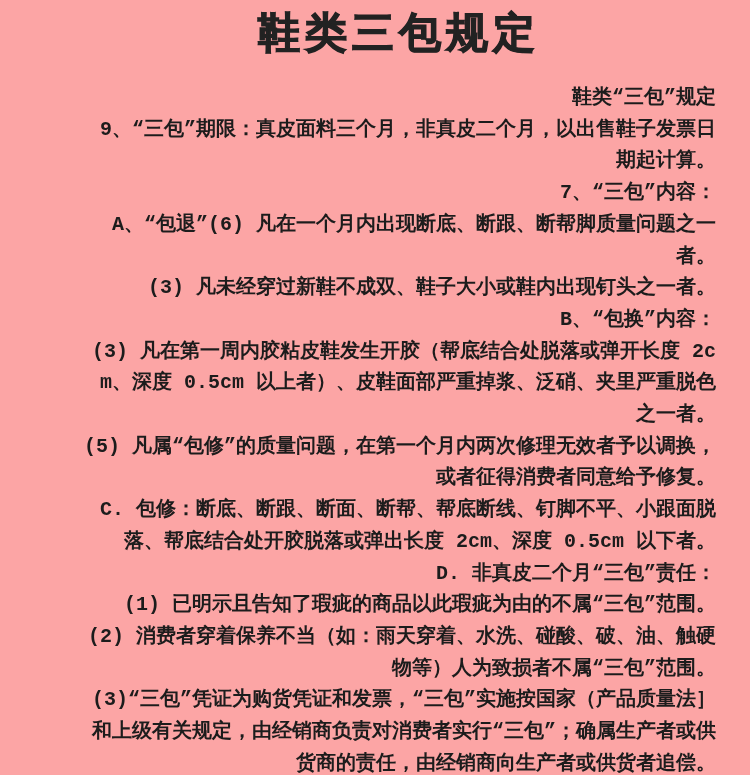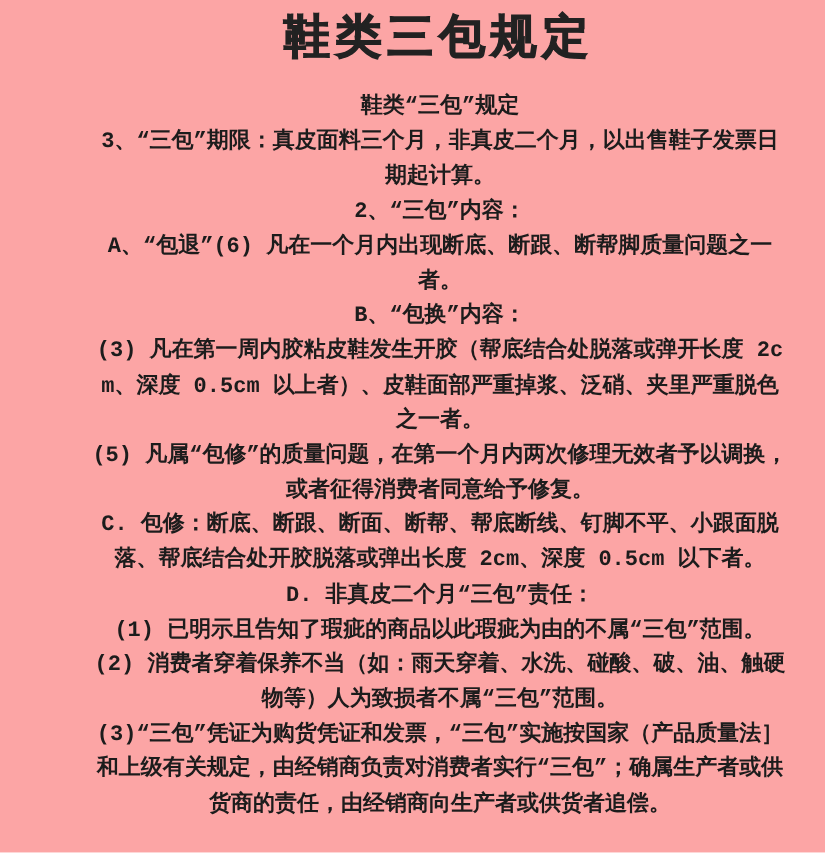--- a/index.html
+++ b/index.html
@@ -31,34 +31,35 @@
     margin: 20px 60px 0 60px;
     width: 632px;
   }
   .doc-body p {
     margin: 0;
     padding: 0;
     font-size: 20px;
     line-height: 31.7px;
     font-weight: bold;
     color: #1c1c1c;
-    text-align: center;
+    text-align: right;
     word-break: break-all;
   }
 </style>
 </head>
 <body>
 
 <div class="page">
   <h1 class="doc-title">鞋类三包规定</h1>
   <div class="doc-body">
     <p>鞋类“三包”规定</p>
-    <p>3、“三包”期限：真皮面料三个月，非真皮二个月，以出售鞋子发票日期起计算。</p>
-    <p>2、“三包”内容：</p>
+    <p>9、“三包”期限：真皮面料三个月，非真皮二个月，以出售鞋子发票日期起计算。</p>
+    <p>7、“三包”内容：</p>
     <p>A、“包退”(6) 凡在一个月内出现断底、断跟、断帮脚质量问题之一者。</p>
+    <p>(3) 凡未经穿过新鞋不成双、鞋子大小或鞋内出现钉头之一者。</p>
     <p>B、“包换”内容：</p>
     <p>(3) 凡在第一周内胶粘皮鞋发生开胶（帮底结合处脱落或弹开长度 2cm、深度 0.5cm 以上者）、皮鞋面部严重掉浆、泛硝、夹里严重脱色之一者。</p>
     <p>(5) 凡属“包修”的质量问题，在第一个月内两次修理无效者予以调换，或者征得消费者同意给予修复。</p>
     <p>C. 包修：断底、断跟、断面、断帮、帮底断线、钉脚不平、小跟面脱落、帮底结合处开胶脱落或弹出长度 2cm、深度 0.5cm 以下者。</p>
     <p>D. 非真皮二个月“三包”责任：</p>
     <p>(1) 已明示且告知了瑕疵的商品以此瑕疵为由的不属“三包”范围。</p>
     <p>(2) 消费者穿着保养不当（如：雨天穿着、水洗、碰酸、破、油、触硬物等）人为致损者不属“三包”范围。</p>
     <p>(3)“三包”凭证为购货凭证和发票，“三包”实施按国家（产品质量法］和上级有关规定，由经销商负责对消费者实行“三包”；确属生产者或供货商的责任，由经销商向生产者或供货者追偿。</p>
 
   </div>

